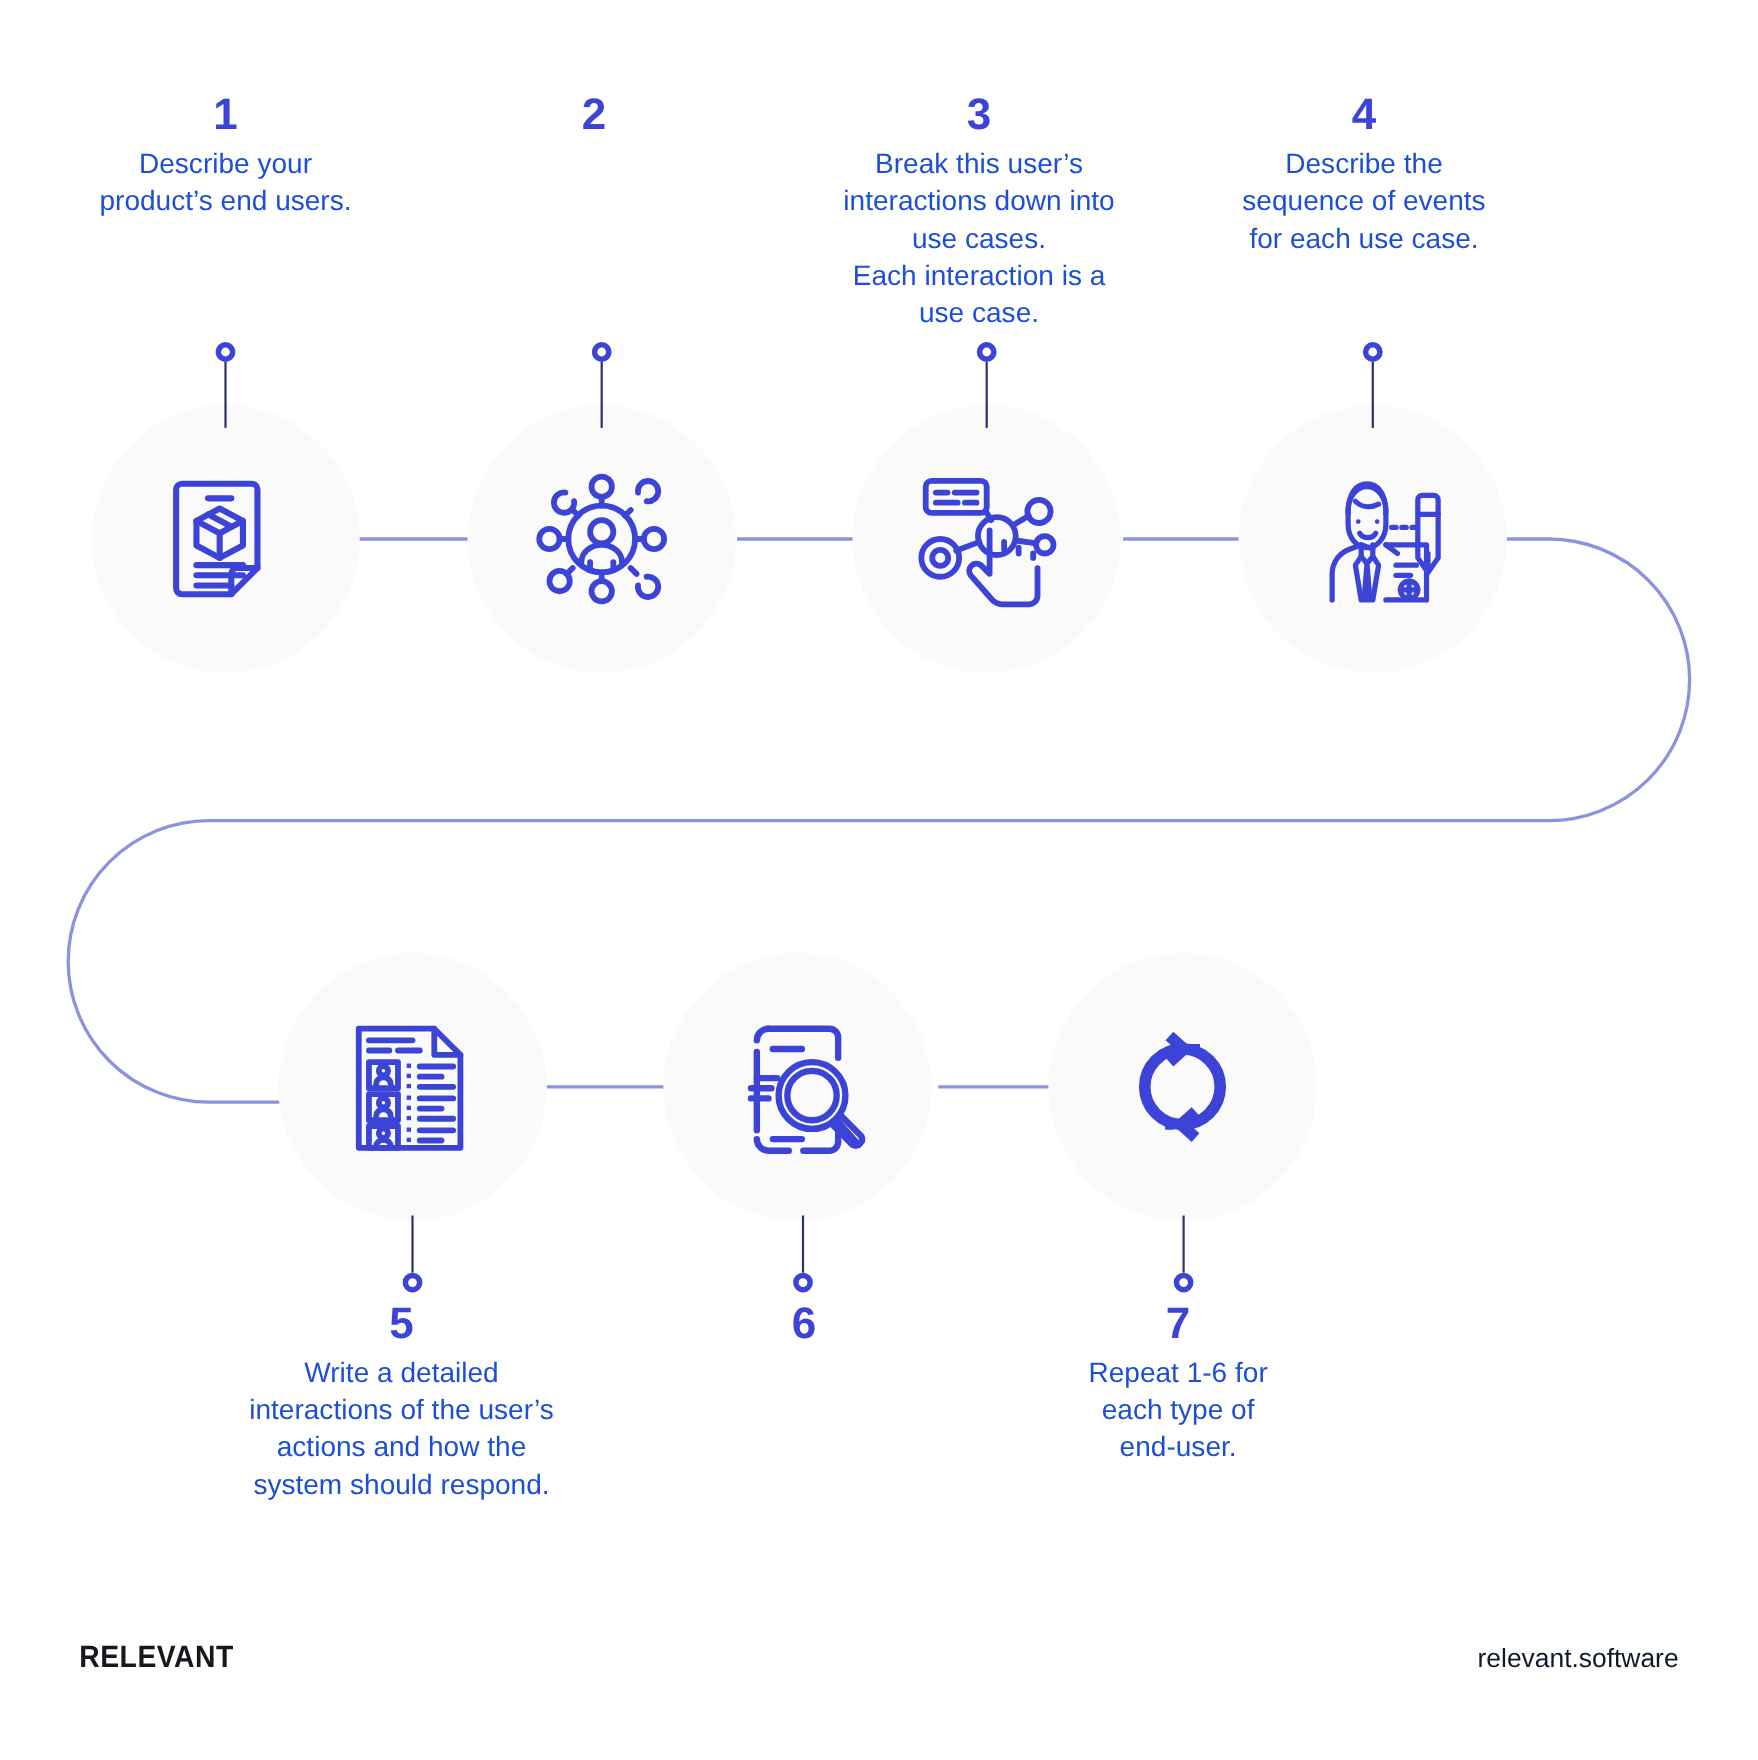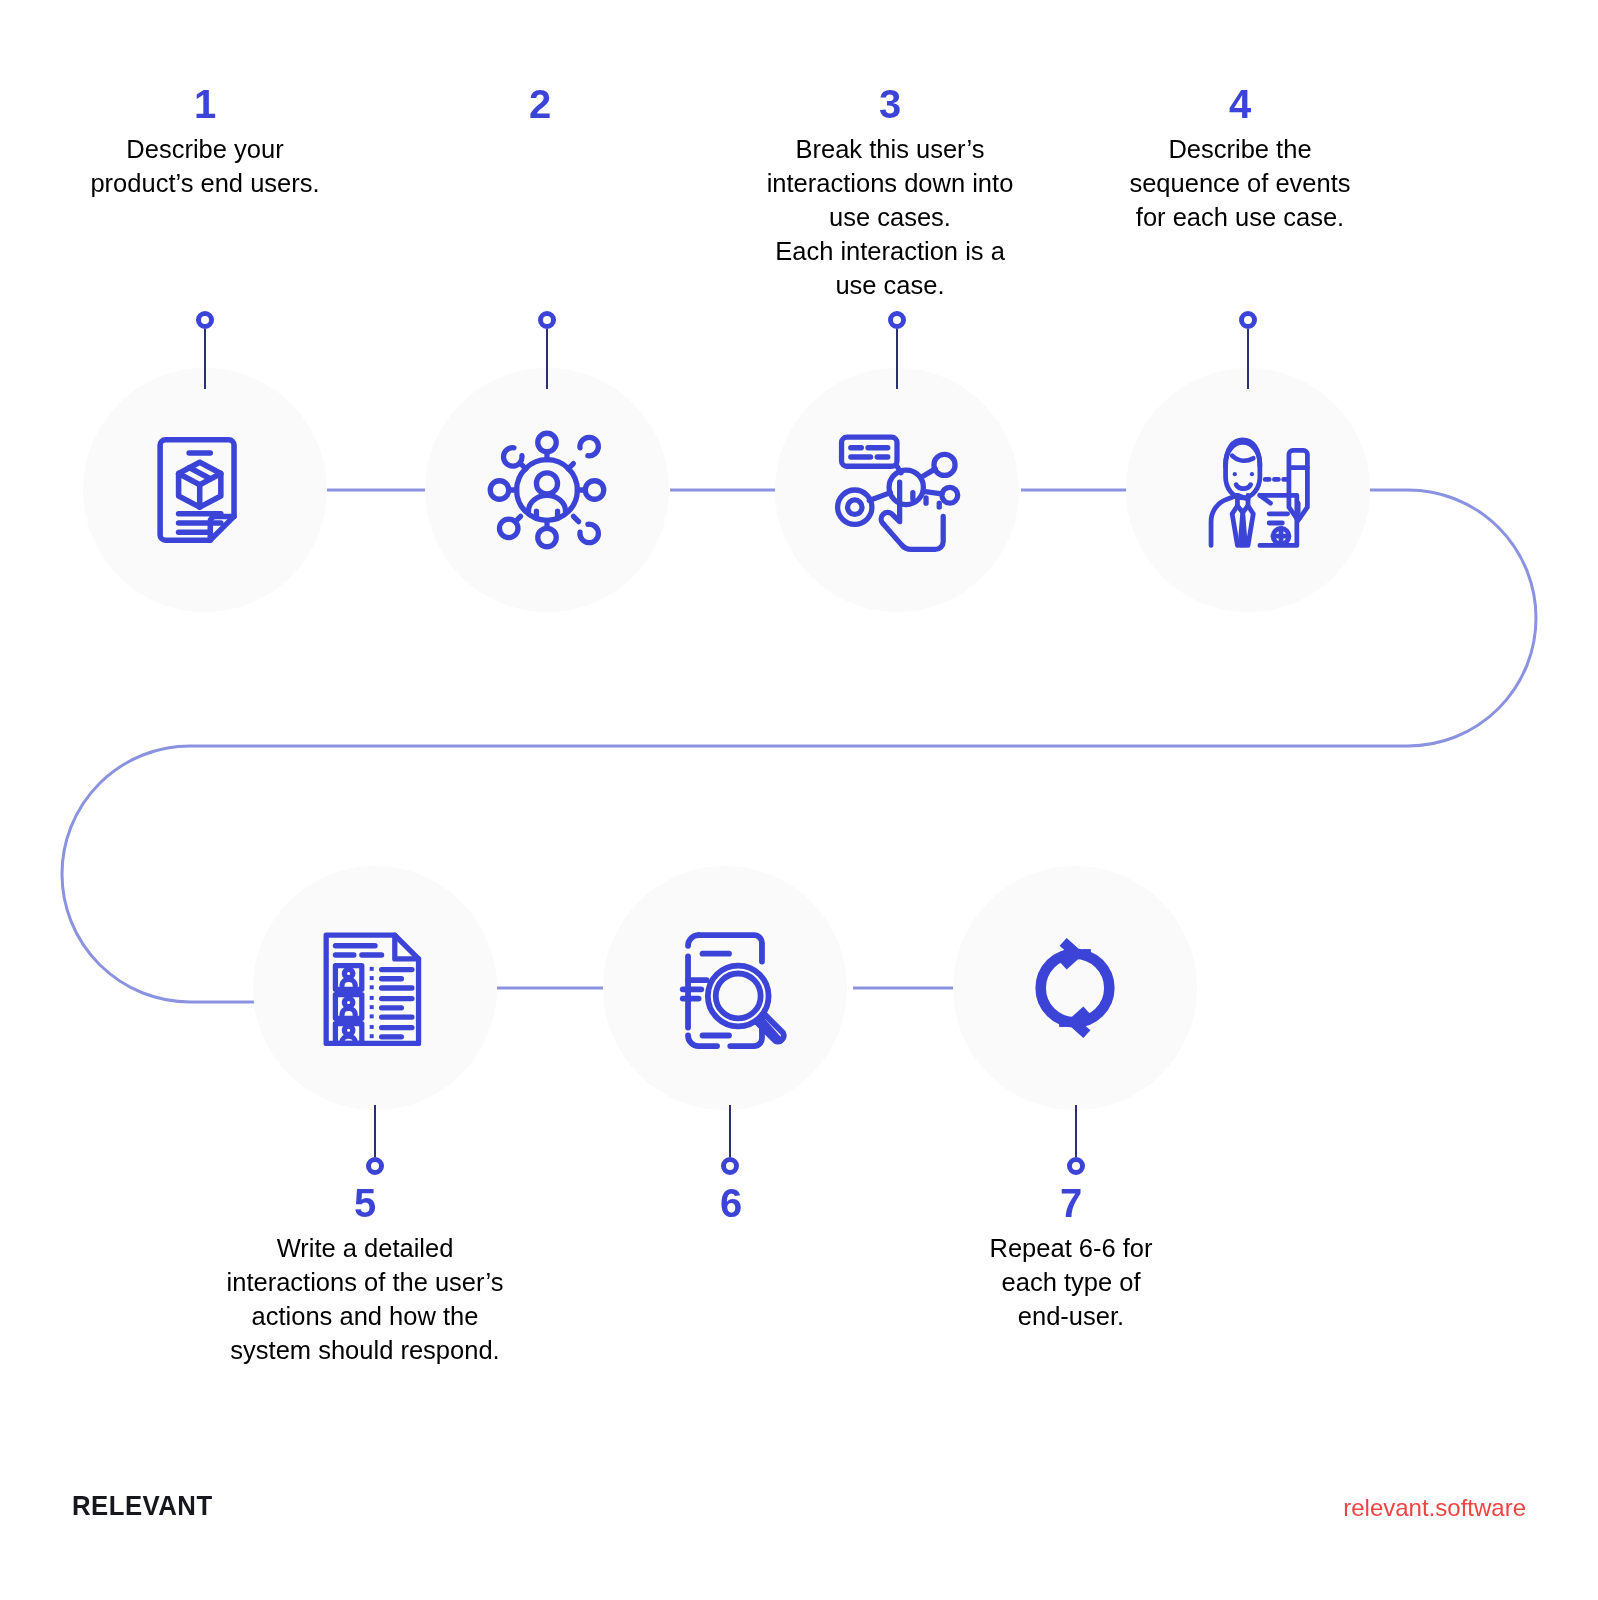--- a/index.html
+++ b/index.html
@@ -77,21 +77,21 @@
     text-align: center;
   }
   .step-num {
     color: #3b44d6;
     font-weight: bold;
     font-size: 40px;
     line-height: 44px;
     letter-spacing: 0px;
   }
   .step-text {
-    color: #000000;
+    color: #1d4ed8;
     font-size: 25.5px;
     line-height: 34px;
     margin-top: 6px;
     white-space: pre-line;
   }
 
   
   #brand {
     position: absolute;
     left: 72px;
@@ -101,21 +101,21 @@
     letter-spacing: 0.5px;
     color: #16181d;
     transform: scaleX(0.92);
     transform-origin: left center;
   }
   #site {
     position: absolute;
     right: 72px;
     top: 1494px;
     font-size: 24px;
-    color: #ef4444;
+    color: #0f172a;
   }
 </style>
 </head>
 <body>
 
 <div id="stage">
 
   <svg id="wire-layer" viewBox="0 0 1598 1600" xmlns="http://www.w3.org/2000/svg">
 
     <line x1="318" y1="490" x2="444" y2="490" stroke="#8b92e0" stroke-width="3"></line>
@@ -351,21 +351,21 @@
     <div class="step-text">Write a detailed
 interactions of the user’s
 actions and how the
 system should respond.</div>
   </div>
   <div class="step" style="left:556px; top:1181px; width:350px;">
     <div class="step-num">6</div>
   </div>
   <div class="step" style="left:926px; top:1181px; width:290px;">
     <div class="step-num">7</div>
-    <div class="step-text">Repeat 6-6 for
+    <div class="step-text">Repeat 1-6 for
 each type of
 end-user.</div>
   </div>
 
   <div id="brand">RELEVANT</div>
   <div id="site">relevant.software</div>
 
 </div>
 
 </body></html>

